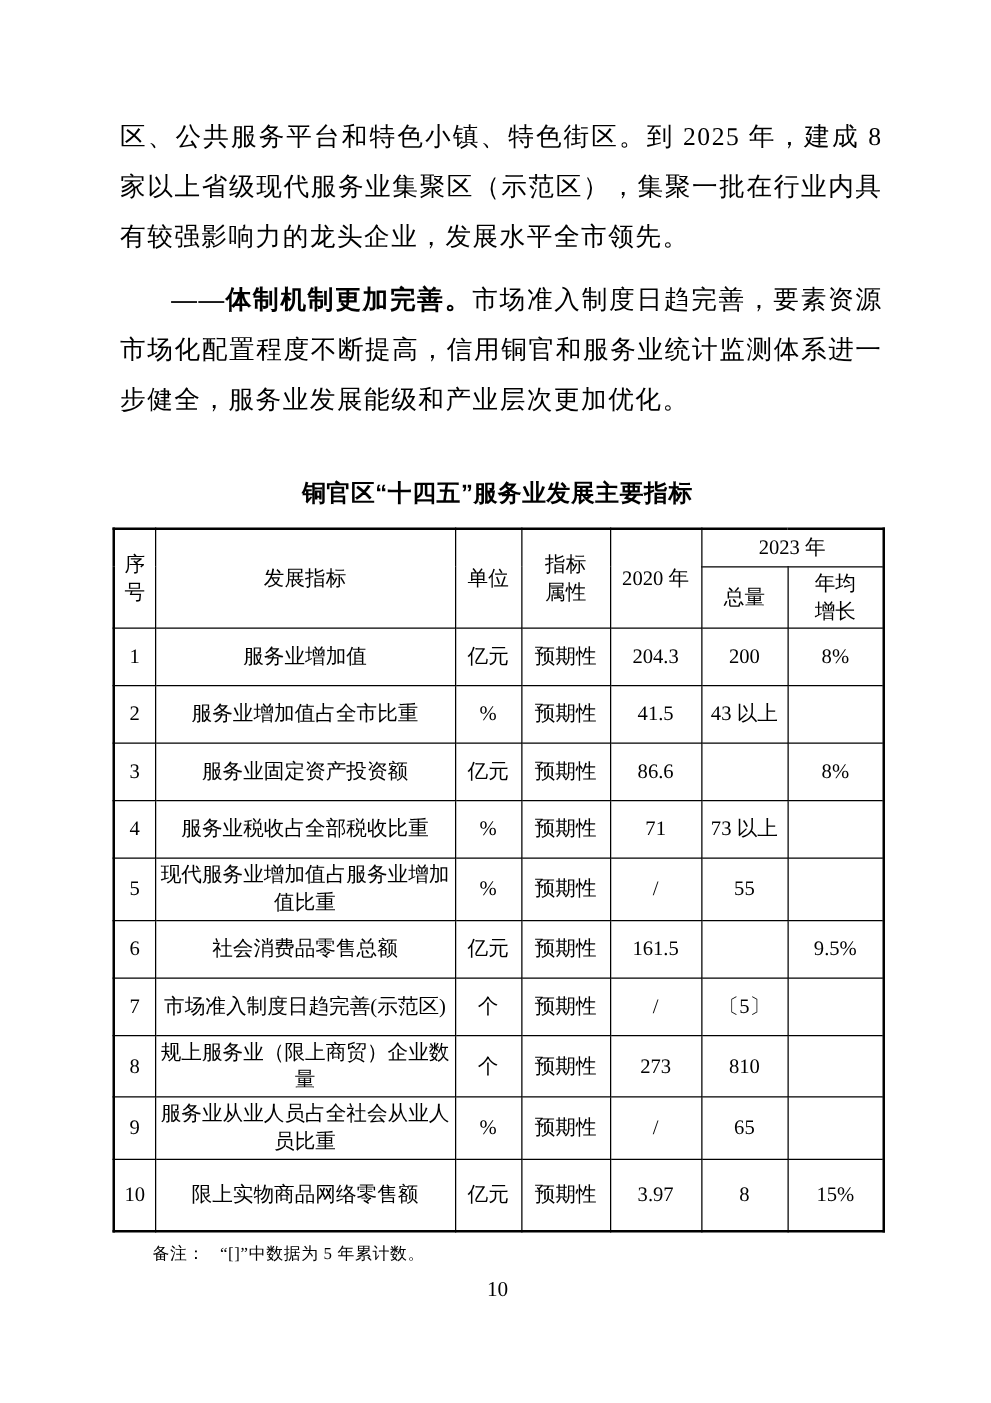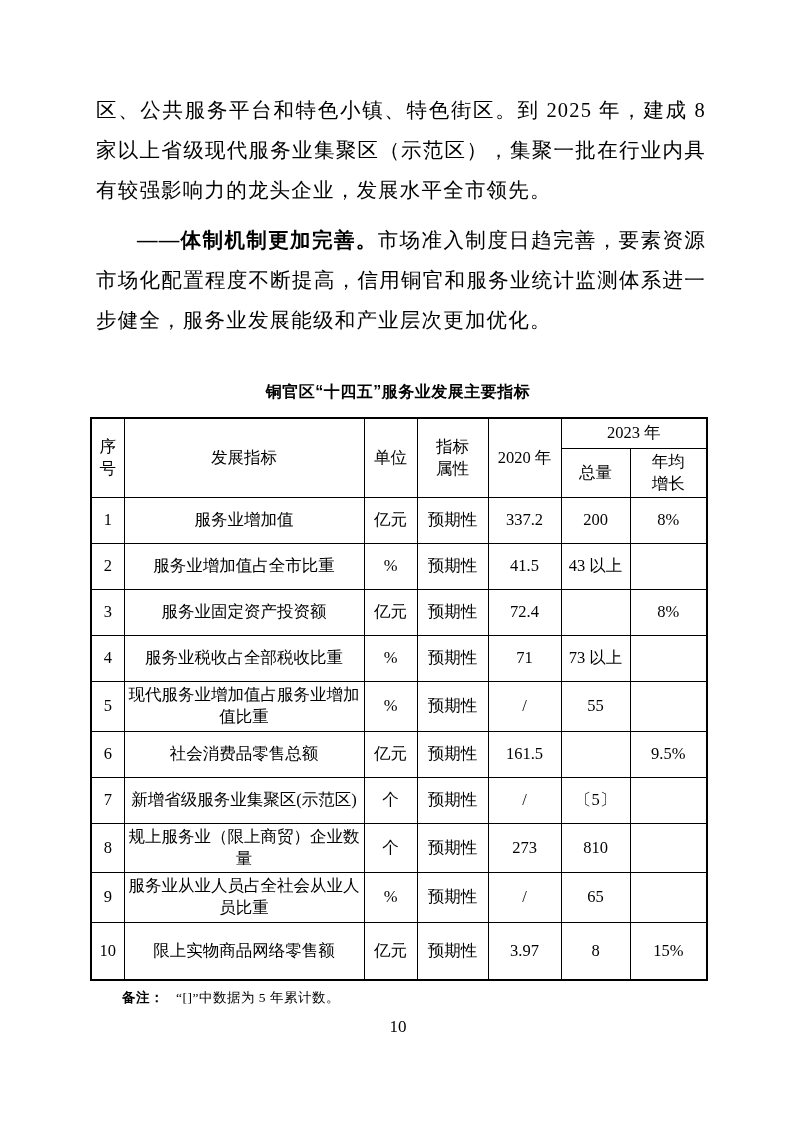--- a/index.html
+++ b/index.html
@@ -31,21 +31,21 @@
   }
   .para.indent {
     text-indent: 2em;
   }
   .table-title {
     width: 616px;
     margin: 42px 0 14px 0;
     text-align: center;
     font-family: "Liberation Sans", "DejaVu Sans", sans-serif;
     font-weight: bold;
-    font-size: 16px;
+    font-size: 19px;
     letter-spacing: 0.5px;
   }
   table.indicators {
     width: 616px;
     border-collapse: collapse;
     table-layout: fixed;
     border: 2px solid #000;
     font-size: 16.5px;
   }
   table.indicators th,
@@ -61,21 +61,21 @@
   table.indicators thead tr.h-top { height: 30px; }
   table.indicators thead tr.h-bottom { height: 40px; }
   table.indicators tbody tr { height: 46px; }
   table.indicators tbody tr:last-child { height: 58px; }
   .pre { white-space: pre-line; }
   .note {
     margin: 8px 0 0 32px;
     font-size: 13.5px;
     letter-spacing: 0.5px;
   }
-  .note b { font-weight: bold; text-align: right; }
+  .note b { font-weight: normal; text-align: right; }
   .note span { margin-left: 12px; }
   .page-number {
     width: 616px;
     margin-top: 10px;
     text-align: center;
     font-size: 17px;
   }
 </style>
 </head>
 <body>
@@ -118,39 +118,39 @@
         <th class="pre">年均
 增长</th>
       </tr>
     </thead>
     <tbody id="table-body">
         <tr>
           <td>1</td>
           <td>服务业增加值</td>
           <td>亿元</td>
           <td>预期性</td>
-          <td>337.2</td>
+          <td>204.3</td>
           <td>200</td>
           <td>8%</td>
         </tr>
         <tr>
           <td>2</td>
           <td>服务业增加值占全市比重</td>
           <td>%</td>
           <td>预期性</td>
           <td>41.5</td>
           <td>43 以上</td>
           <td></td>
         </tr>
         <tr>
           <td>3</td>
           <td>服务业固定资产投资额</td>
           <td>亿元</td>
           <td>预期性</td>
-          <td>72.4</td>
+          <td>86.6</td>
           <td></td>
           <td>8%</td>
         </tr>
         <tr>
           <td>4</td>
           <td>服务业税收占全部税收比重</td>
           <td>%</td>
           <td>预期性</td>
           <td>71</td>
           <td>73 以上</td>
@@ -169,21 +169,21 @@
           <td>6</td>
           <td>社会消费品零售总额</td>
           <td>亿元</td>
           <td>预期性</td>
           <td>161.5</td>
           <td></td>
           <td>9.5%</td>
         </tr>
         <tr>
           <td>7</td>
-          <td>新增省级服务业集聚区(示范区)</td>
+          <td>市场准入制度日趋完善(示范区)</td>
           <td>个</td>
           <td>预期性</td>
           <td>/</td>
           <td>〔5〕</td>
           <td></td>
         </tr>
         <tr>
           <td>8</td>
           <td>规上服务业（限上商贸）企业数量</td>
           <td>个</td>

